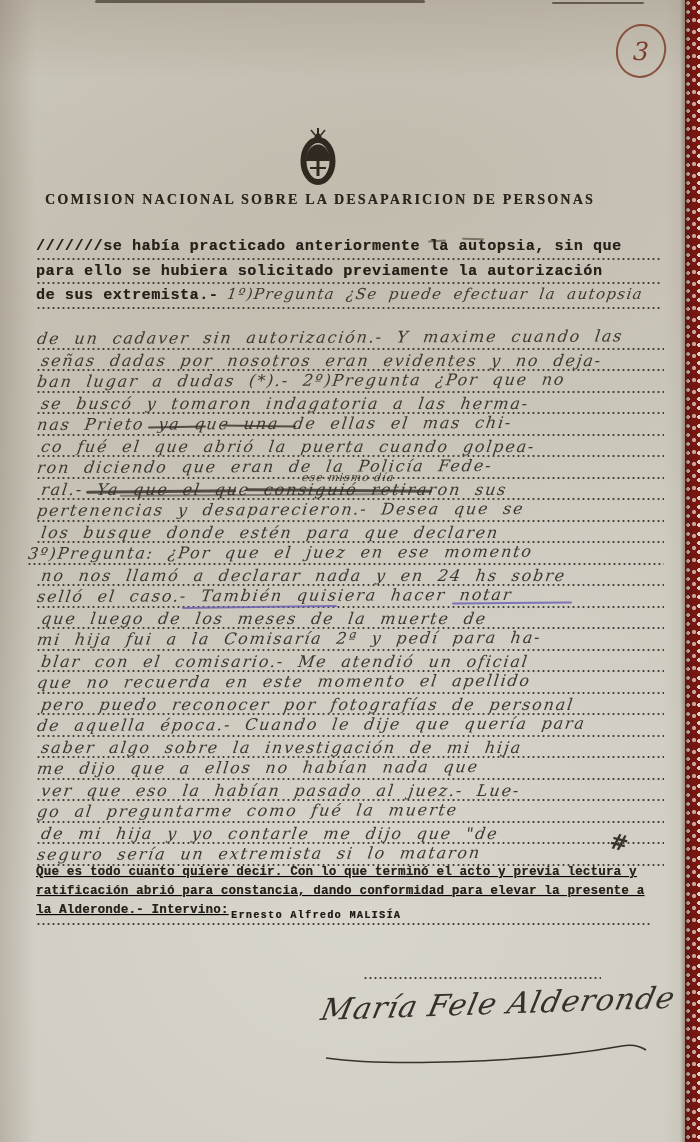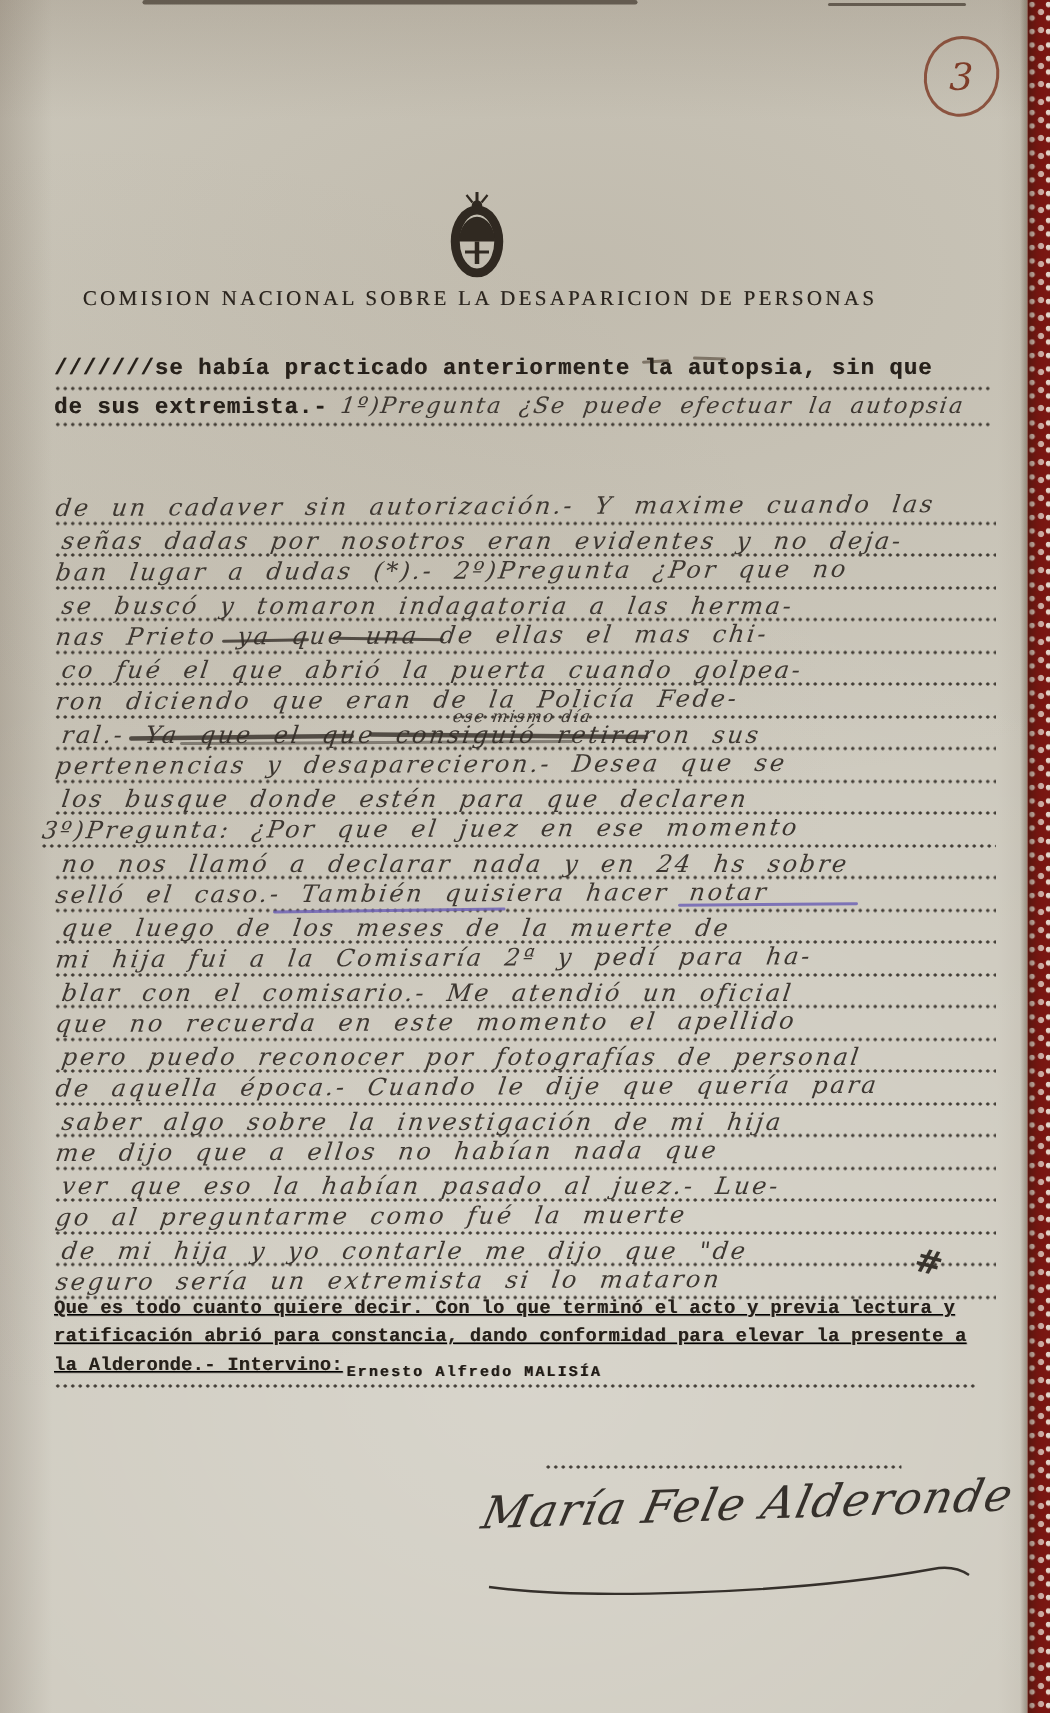--- a/index.html
+++ b/index.html
@@ -40,21 +40,21 @@
   }
   .page-num span{
     font-family:"DejaVu Serif",serif;font-style:italic;font-size:25px;
     color:#7e3c28;transform:rotate(-4deg);
   }
 
   .emblem{position:absolute;left:297px;top:127px;opacity:.92;}
 
   .org-header{
     position:absolute;left:40px;top:192px;width:560px;text-align:center;
-    font-family:"Liberation Serif",serif;font-weight:400;font-size:14px;
+    font-family:"Liberation Serif",serif;font-weight:700;font-size:14px;
     letter-spacing:2.2px;color:#2a241e;text-shadow:.3px .3px .3px rgba(40,30,20,.5);
   }
 
   .dots{
     background-image:radial-gradient(circle, rgba(30,24,18,.8) .9px, transparent 1.25px);
     background-size:5px 4px;background-repeat:repeat-x;background-position:0 100%;
   }
   .typed{
     font-family:"Liberation Mono",monospace;font-weight:700;color:#26201a;
     text-shadow:.3px .3px .2px rgba(35,28,20,.55);
@@ -134,20 +134,21 @@
     </svg>
   </div>
 
   <div class="org-header">COMISION NACIONAL SOBRE LA DESAPARICION DE PERSONAS</div>
 
   <div class="pen-dash" style="left:428px;top:240px;width:18px;transform:rotate(-3deg);"></div>
   <div class="pen-dash" style="left:462px;top:238px;width:22px;transform:rotate(2deg);"></div>
 
   <div class="intro">
     <div class="trow dots"><span class="typed">///////se había practicado anteriormente la autopsia, sin que</span></div>
+    <div class="trow dots"><span class="typed">para ello se hubiera solicitado previamente la autorización</span></div>
     <div class="trow dots"><span class="typed">de sus extremista.-</span><span class="hand inline-hand">1º)Pregunta ¿Se puede efectuar la autopsia</span></div>
   </div>
 
   <div class="handrows">
     <div class="hrow dots"><span class="hand">de un cadaver sin autorización.- Y maxime cuando las</span></div>
     <div class="hrow dots"><span class="hand">señas dadas por nosotros eran evidentes y no deja-</span></div>
     <div class="hrow dots"><span class="hand">ban lugar a dudas (*).- 2º)Pregunta ¿Por que no</span></div>
     <div class="hrow dots"><span class="hand">se buscó y tomaron indagatoria a las herma-</span></div>
     <div class="hrow dots"><span class="hand">nas Prieto ya que una de ellas el mas chi-</span></div>
     <div class="hrow dots"><span class="hand">co fué el que abrió la puerta cuando golpea-</span></div>

